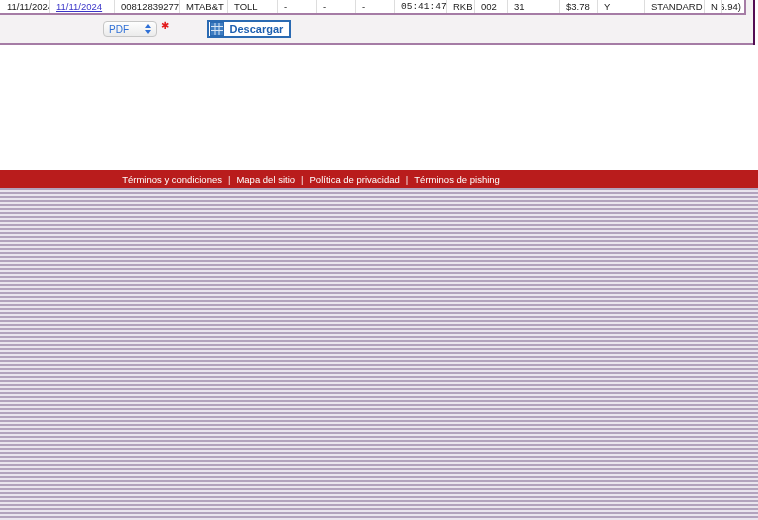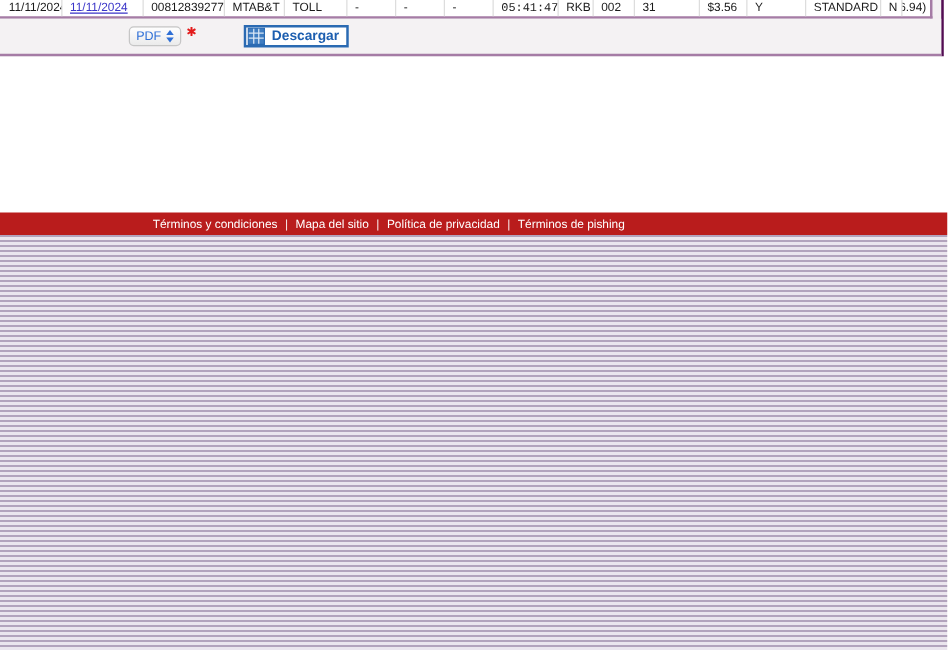--- a/index.html
+++ b/index.html
@@ -19,21 +19,21 @@
   .c0{width:50px; padding-left:7px;} .c1{width:65px;} .c2{width:65px;} .c3{width:48px;}
   .c4{width:50px;} .c5{width:39px;} .c6{width:39px;} .c7{width:39px;} .c8{width:52px;font-family:Liberation Mono, monospace;}
   .c9{width:28px;} .c10{width:33px;} .c11{width:52px;} .c12{width:38px;} .c13{width:47px;}
   .c14{width:60px;} .c15{width:17px;}
   .c16{flex:1; justify-content:flex-end; padding-right:3px; border-right:none;}
   .cell a, .link-cell { color:#3a35c8; text-decoration:underline; cursor:pointer; }
 
   
   .toolbar { display:flex; align-items:center; width:753px; height:30px;
              background:#f4f2f3; border-bottom:2px solid #a57ca5; }
-  .format-select { margin-left:103px; display:inline-flex; align-items:center; gap:4px;
+  .format-select { margin-left:103px; display:inline-flex; align-items:center; gap:16px;
                    height:16px; padding:0 5px; border:1px solid #c6c6c6; border-radius:4px;
                    background:linear-gradient(#fefefe,#ebebeb); cursor:pointer; }
   .format-select .val { font-size:10px; color:#2e6fd6; }
   .sel-arrows { display:flex; flex-direction:column; gap:2px; }
   .sel-arrows .up { width:0; height:0; border-left:3px solid transparent;
                     border-right:3px solid transparent; border-bottom:4px solid #2e6fd6; }
   .sel-arrows .down { width:0; height:0; border-left:3px solid transparent;
                       border-right:3px solid transparent; border-top:4px solid #2e6fd6; }
   .req-star { color:#e31b1b; font-size:10px; margin-left:4px; align-self:flex-start;
               margin-top:5px; }
@@ -76,21 +76,21 @@
       <span class="cell c2">00812839277</span>
       <span class="cell c3">MTAB&amp;T</span>
       <span class="cell c4">TOLL</span>
       <span class="cell c5">-</span>
       <span class="cell c6">-</span>
       <span class="cell c7">-</span>
       <span class="cell c8">05:41:47</span>
       <span class="cell c9">RKB</span>
       <span class="cell c10">002</span>
       <span class="cell c11">31</span>
-      <span class="cell c12">$3.56</span>
+      <span class="cell c12">$3.78</span>
       <span class="cell c13">Y</span>
       <span class="cell c14">STANDARD</span>
       <span class="cell c15">N</span>
       <span class="cell c16">($6.94)</span>
     </div>
 
     <div class="toolbar">
       <div class="format-select">
         <span class="val">PDF</span>
         <span class="sel-arrows">

